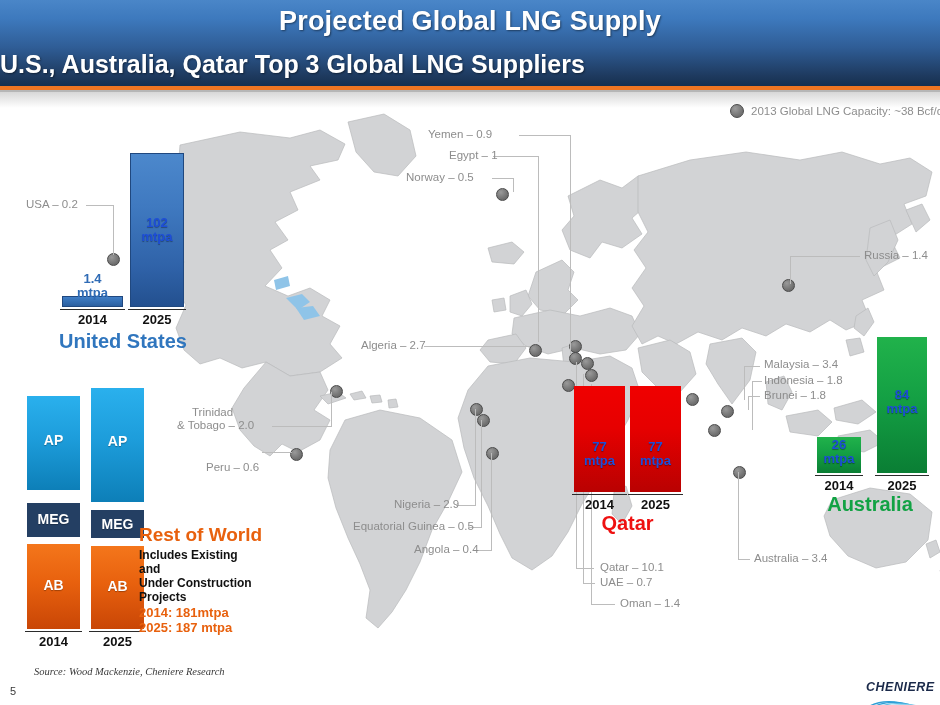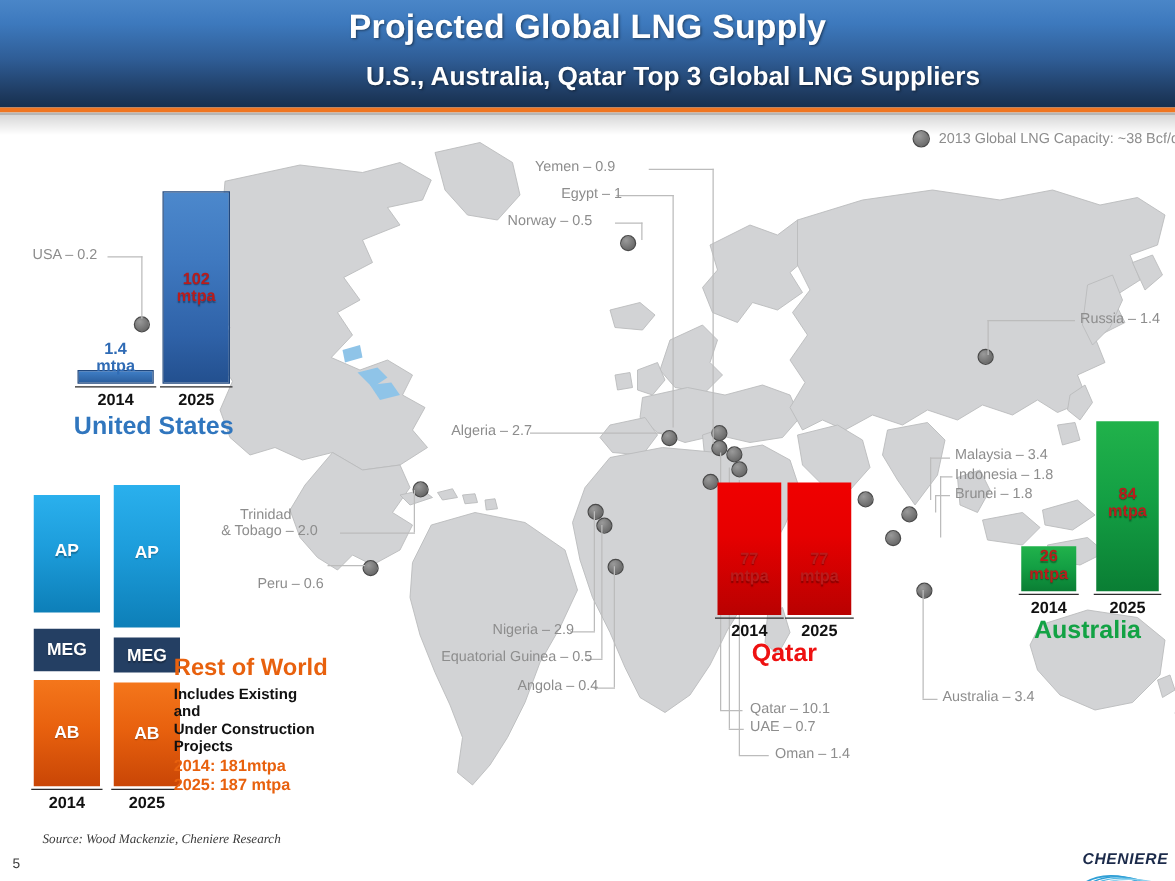--- a/index.html
+++ b/index.html
@@ -5,22 +5,22 @@
   html,body{margin:0;padding:0;background:#fff;}
   body{width:940px;height:705px;position:relative;overflow:hidden;
        font-family:"Liberation Sans", sans-serif;}
 
   
   #header{position:absolute;left:0;top:0;width:940px;height:86px;
     background:linear-gradient(to bottom,#4a86c8 0%,#3d79bd 22%,#2f5d96 55%,#1e3a5f 88%,#16304f 100%);padding-left:40px;}
   #header-title{position:absolute;left:0;top:6px;width:940px;text-align:center;
     color:#fff;font-size:27px;font-weight:bold;letter-spacing:0.2px;
     text-shadow:1px 1px 2px rgba(0,0,0,.45);}
-  #header-subtitle{position:absolute;left:0;top:50px;width:784px;text-align:right;
-    color:#fff;font-size:21px;font-weight:bold;
+  #header-subtitle{position:absolute;left:0;top:50px;width:784px;text-align:left;
+    color:#fff;font-size:25px;font-weight:bold;
     text-shadow:1px 1px 2px rgba(0,0,0,.45);}
   #orange-rule{position:absolute;left:0;top:86px;width:940px;height:4px;background:#ef7622;}
   #grey-rule{position:absolute;left:0;top:90px;width:940px;height:2px;background:#b6b6b6;}
   #grey-fade{position:absolute;left:0;top:92px;width:940px;height:16px;
     background:linear-gradient(to bottom,rgba(150,150,150,.38),rgba(255,255,255,0));}
 
   
   #map-wrap{position:absolute;left:170px;top:100px;width:770px;height:560px;}
   #map-wrap svg{display:block;}
   .landmass{fill:#d2d3d5;stroke:#b9babc;stroke-width:.7;}
@@ -37,21 +37,21 @@
 
   
   #legend{position:absolute;left:730px;top:104px;display:flex;align-items:center;gap:7px;}
   #legend .dotleg{width:14px;height:14px;border-radius:50%;
     background:radial-gradient(circle at 35% 30%,#9d9d9d,#707070 70%);
     border:1.2px solid #4a4a4a;box-sizing:border-box;}
   #legend span.txt{color:#8d8d8d;font-size:11.5px;white-space:nowrap;}
 
   
   .bar{position:absolute;box-sizing:border-box;}
-  .barlabel{position:absolute;color:#b91c1c;font-weight:bold;text-align:center;
+  .barlabel{position:absolute;color:#1d4ed8;font-weight:bold;text-align:center;
     line-height:1.1;font-size:13px;text-shadow:0 1px 1px rgba(0,0,0,.35);}
   .axis-year{position:absolute;font-weight:bold;font-size:13px;color:#111;text-align:center;}
   .axis-rule{position:absolute;height:0;border-top:1.6px solid #2b2b2b;}
   .series-name{position:absolute;font-weight:bold;font-size:20px;}
 
   
   #us-bar-2025{left:130px;top:153px;width:54px;height:154px;
     background:linear-gradient(to bottom,#4c88cc 0%,#3f79c0 35%,#2f62a8 75%,#23508f 100%);
     border:1px solid #20487f;}
   #us-bar-2014{left:62px;top:296px;width:61px;height:11px;

